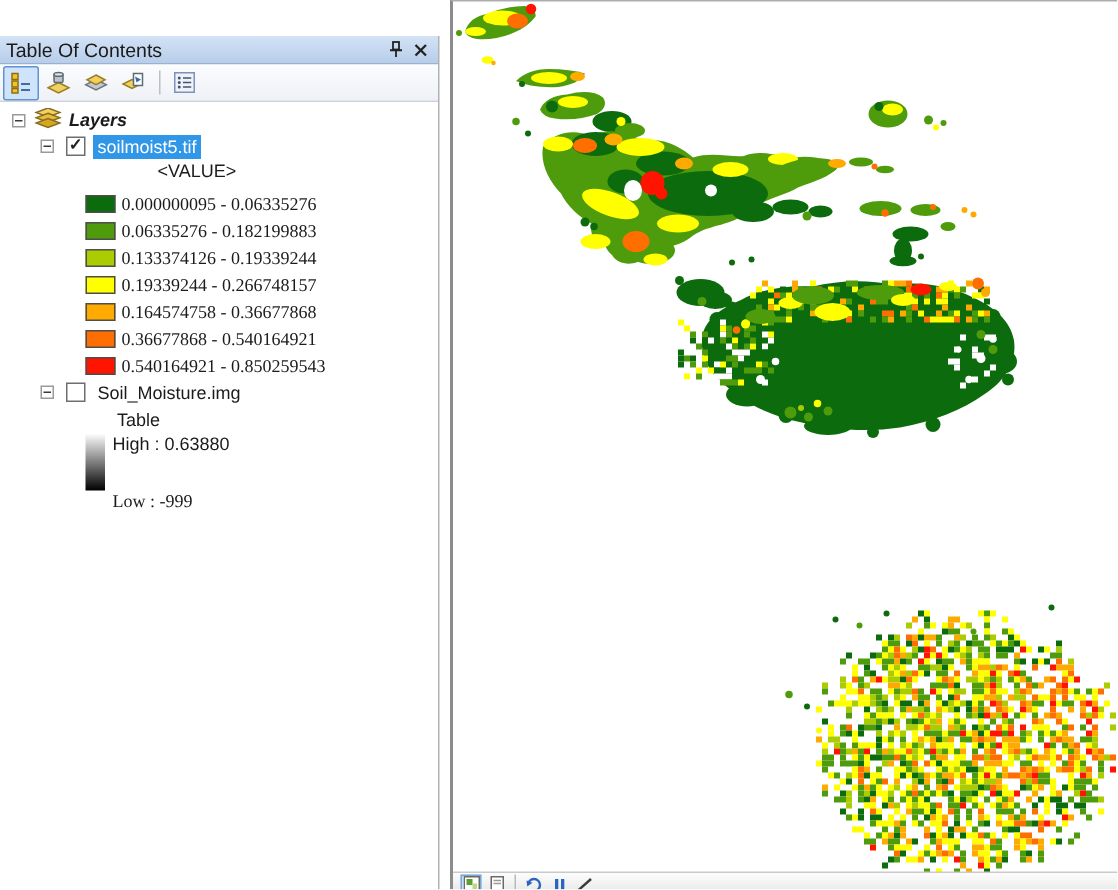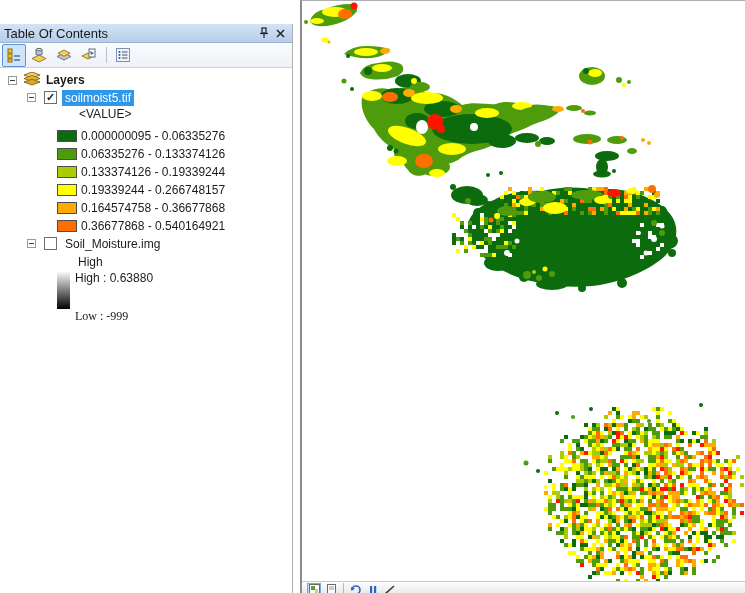--- a/index.html
+++ b/index.html
@@ -18,33 +18,33 @@
       background:linear-gradient(#fbfcfe,#eef1f6);border-bottom:1px solid #cdd2da;
       display:flex;align-items:center;padding-left:2px;box-sizing:border-box;}
   .tool-btn{width:22px;height:21px;display:flex;align-items:center;justify-content:center;
       border:1px solid transparent;border-radius:2px;margin-right:1px;}
   .tool-btn.selected{background:#cfe3fa;border-color:#5e94d4;}
   .tool-sep{width:1px;height:16px;background:#b9bec7;margin:0 4px;}
 
   .toc-tree{position:absolute;left:0;top:45px;right:1px;bottom:0;background:#fff;
       font-size:12px;overflow:hidden;}
   .row{display:flex;align-items:center;}
-  .row-root{height:18px;padding-left:8px;margin-top:2px;}
+  .row-root{height:18px;padding-left:8px;margin-top:2px;font-style:italic;}
   .root-label{font-weight:bold;margin-left:5px;}
   .row-layer{height:17px;padding-left:27px;}
   .expander{width:9px;height:9px;box-sizing:border-box;border:1px solid #9a9a9a;background:#fff;
       position:relative;flex:0 0 auto;}
   .expander::after{content:"";position:absolute;left:1px;right:1px;top:3px;height:1px;background:#3a3a3a;}
   .checkbox{width:13px;height:13px;box-sizing:border-box;border:1px solid #6e6e6e;background:#fff;
       margin-left:8px;flex:0 0 auto;position:relative;font-size:11px;line-height:11px;text-align:center;}
   .checkbox.checked::after{content:"✓";position:absolute;left:0;top:0;width:100%;color:#222;font-weight:bold;}
   .layer-label{margin-left:5px;padding:1px 3px;}
   .layer-label.selected{background:#2f96e8;color:#fff;}
-  .value-header{height:15px;padding-left:79px;margin-bottom:6px;}
-  .legend-row{height:18px;padding-left:57px;}
+  .value-header{height:15px;padding-left:105px;margin-bottom:6px;}
+  .legend-row{height:18px;padding-left:57px;font-family:Liberation Serif, serif;}
   .swatch{width:20px;height:12px;box-sizing:border-box;border:1px solid #4d4d4d;flex:0 0 auto;}
   .legend-label{margin-left:4px;white-space:nowrap;}
   .value-label{height:14px;padding-left:78px;margin-top:3px;}
   .stretch-legend{position:relative;height:60px;}
   .grad-bar{position:absolute;left:57px;top:2px;width:13px;height:38px;
       background:linear-gradient(#ffffff,#000000);}
   .grad-high{position:absolute;left:75px;top:2px;}
   .grad-low{position:absolute;left:75px;top:40px;font-family:Liberation Serif, serif;}
 
   
@@ -155,21 +155,21 @@
       </div>
 
       <div id="legend-list">
     <div class="row legend-row">
       <span class="swatch" style="background: rgb(12, 107, 12);"></span>
       <span class="legend-label">0.000000095 - 0.06335276</span>
     </div>
 
     <div class="row legend-row">
       <span class="swatch" style="background: rgb(78, 156, 12);"></span>
-      <span class="legend-label">0.06335276 - 0.133374126</span>
+      <span class="legend-label">0.06335276 - 0.182199883</span>
     </div>
 
     <div class="row legend-row">
       <span class="swatch" style="background: rgb(170, 204, 0);"></span>
       <span class="legend-label">0.133374126 - 0.19339244</span>
     </div>
 
     <div class="row legend-row">
       <span class="swatch" style="background: rgb(255, 255, 0);"></span>
       <span class="legend-label">0.19339244 - 0.266748157</span>
@@ -178,30 +178,34 @@
     <div class="row legend-row">
       <span class="swatch" style="background: rgb(255, 170, 0);"></span>
       <span class="legend-label">0.164574758 - 0.36677868</span>
     </div>
 
     <div class="row legend-row">
       <span class="swatch" style="background: rgb(255, 110, 0);"></span>
       <span class="legend-label">0.36677868 - 0.540164921</span>
     </div>
 
+    <div class="row legend-row">
+      <span class="swatch" style="background: rgb(255, 20, 0);"></span>
+      <span class="legend-label">0.540164921 - 0.850259543</span>
+    </div>
   </div>
 
       <div class="row row-layer">
         <span class="expander"></span>
         <span class="checkbox" id="cb-layer2"></span>
         <span class="layer-label">Soil_Moisture.img</span>
       </div>
 
       <div class="row value-label">
-        <span>High</span>
+        <span>Table</span>
       </div>
 
       <div class="stretch-legend">
         <div class="grad-bar" style="background: linear-gradient(rgb(255, 255, 255), rgb(0, 0, 0));"></div>
         <div class="grad-high">High : 0.63880</div>
         <div class="grad-low">Low : -999</div>
       </div>
     </div>
   </aside>
 

